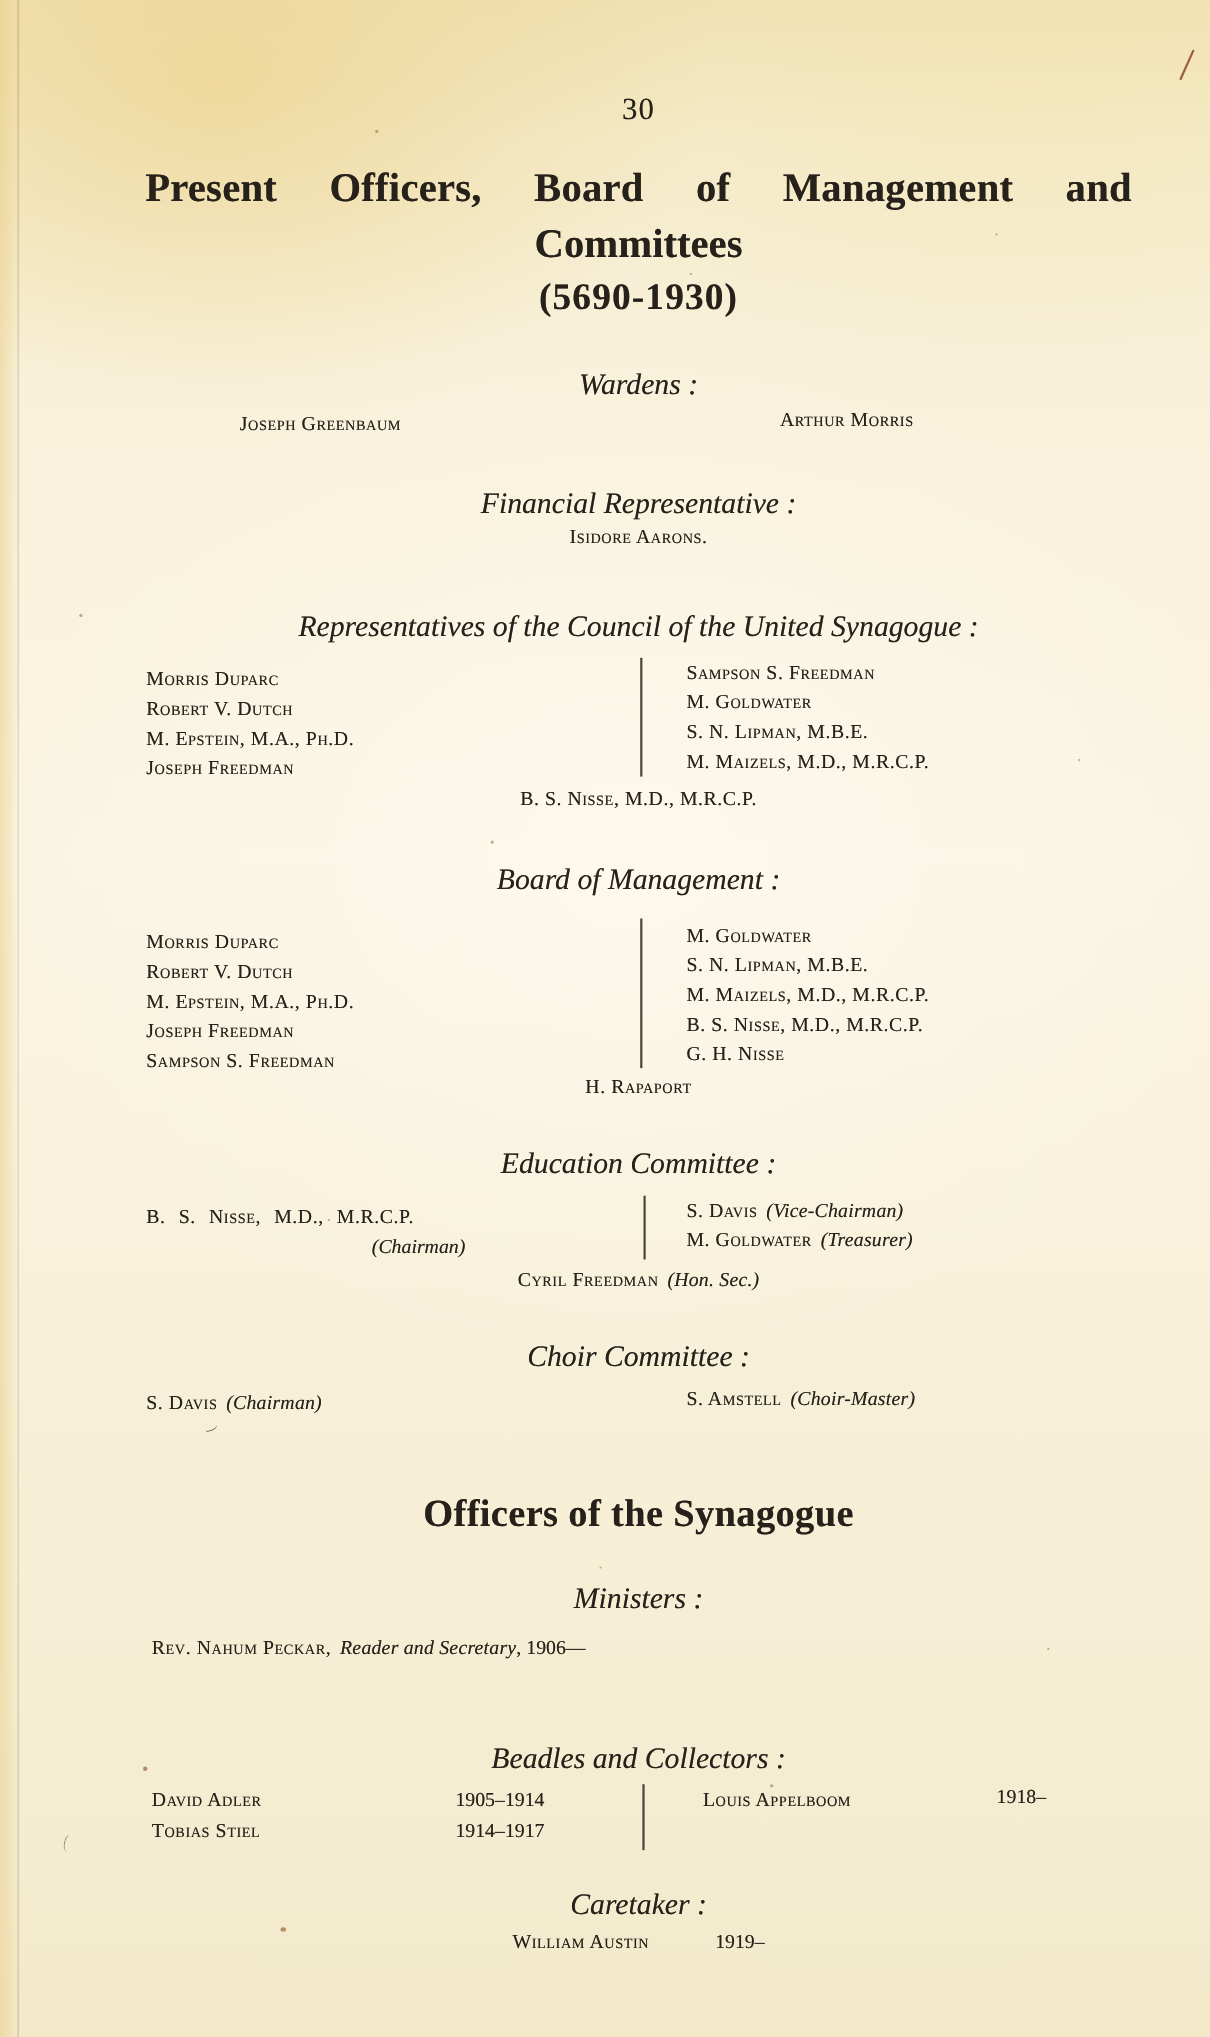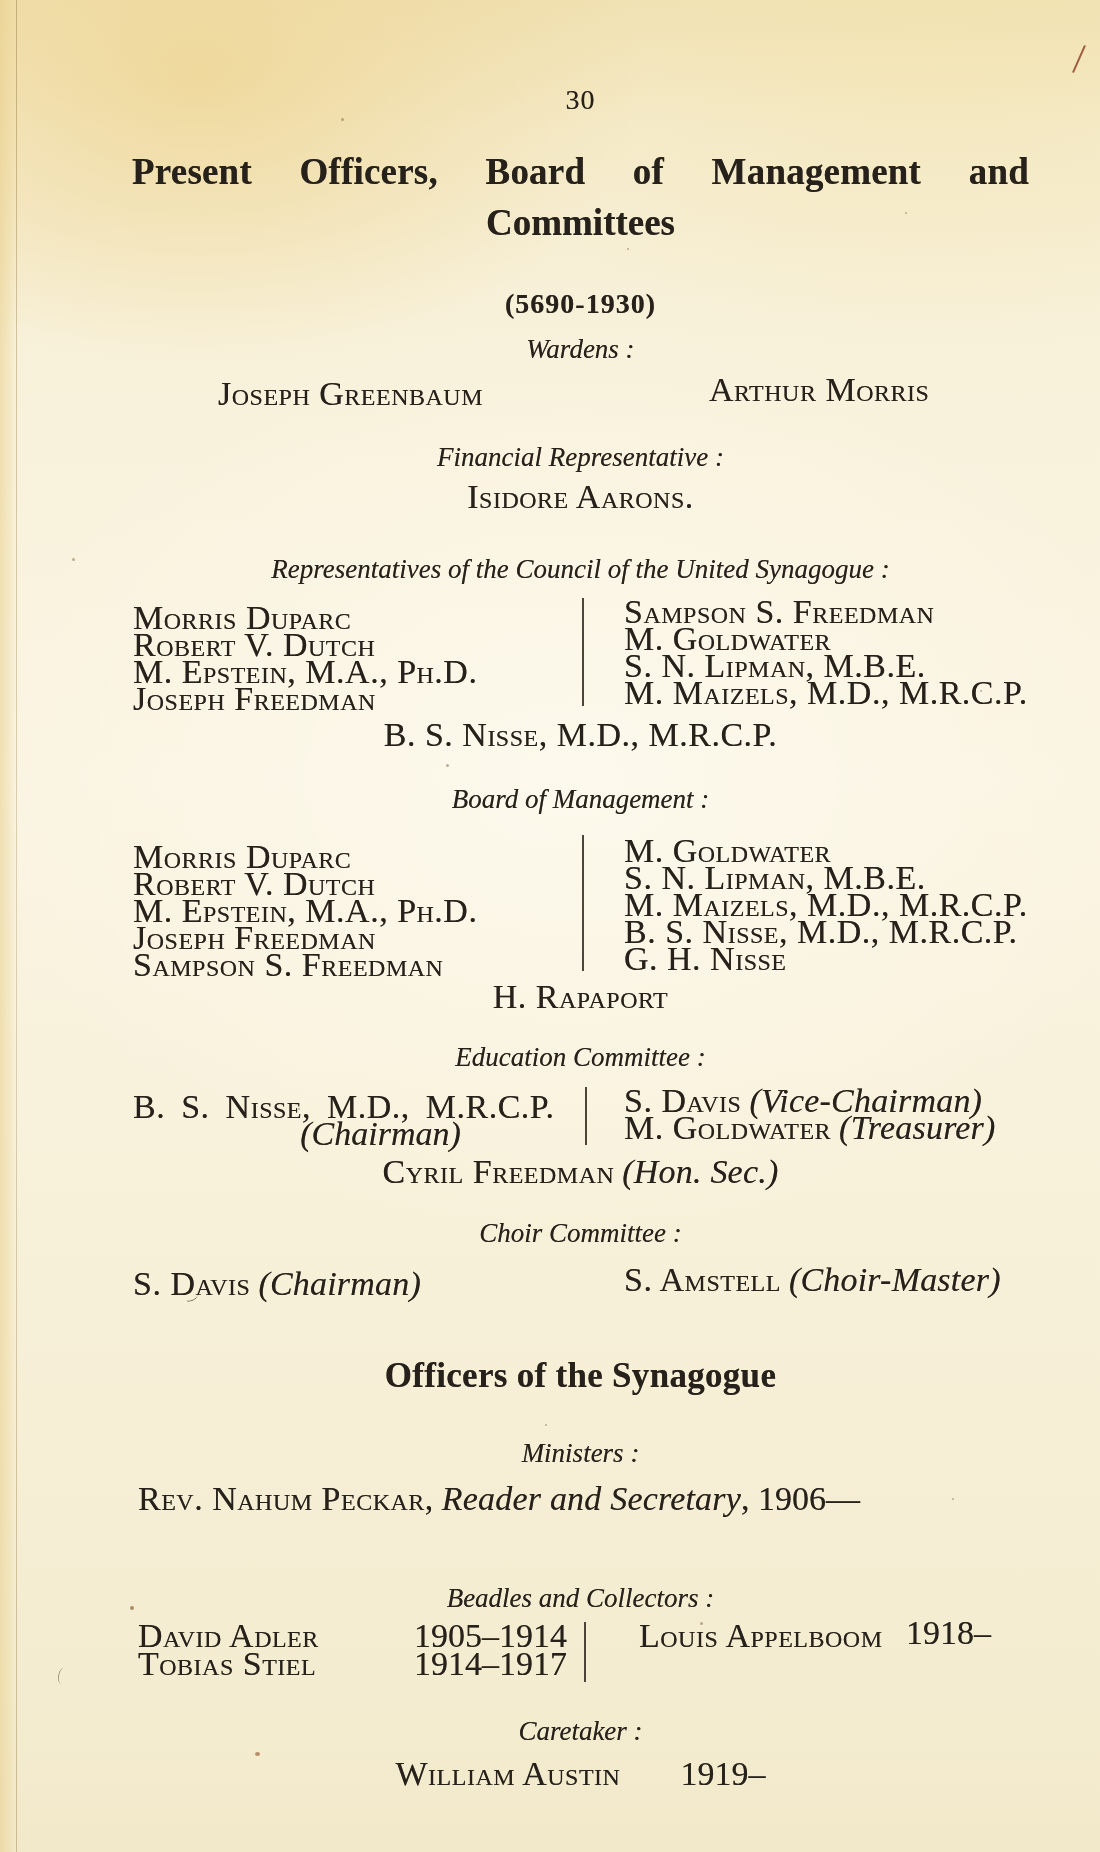--- a/index.html
+++ b/index.html
@@ -32,23 +32,23 @@
   .abs { position:absolute; }
   .col { left:133px; width:895px; }
   .center { text-align:center; }
   .sc { font-variant:small-caps; letter-spacing:0.5px; }
   .it { font-style:italic;text-align:center; }
   .ink { text-shadow:0 0 0.5px rgba(38,31,22,0.55); }
 
   .pageno { font-size:28px; letter-spacing:1px; }
   .title1 { font-size:37px; font-weight:700; text-align:justify; text-align-last:justify; letter-spacing:0.2px; }
   .title2 { font-size:37px; font-weight:700; }
-  .title3 { font-size:28px; font-weight:700; letter-spacing:1px;margin-top:36px; }
+  .title3 { font-size:34px; font-weight:700; letter-spacing:1px; }
   .h-it   { font-size:27px; }
-  .name   { font-size:34px; }
+  .name   { font-size:18px; }
   .big-h  { font-size:35px; font-weight:700; letter-spacing:0.3px; }
 
   .twocol-item { line-height:27px; white-space:nowrap; }
   .vrule { position:absolute; width:2px; background:rgba(45,38,28,0.85); }
 
   .role { font-style:italic; font-variant:normal; letter-spacing:0.2px; }
   .gap  { display:inline-block; width:8px; }
 </style>
 </head>
 <body>

